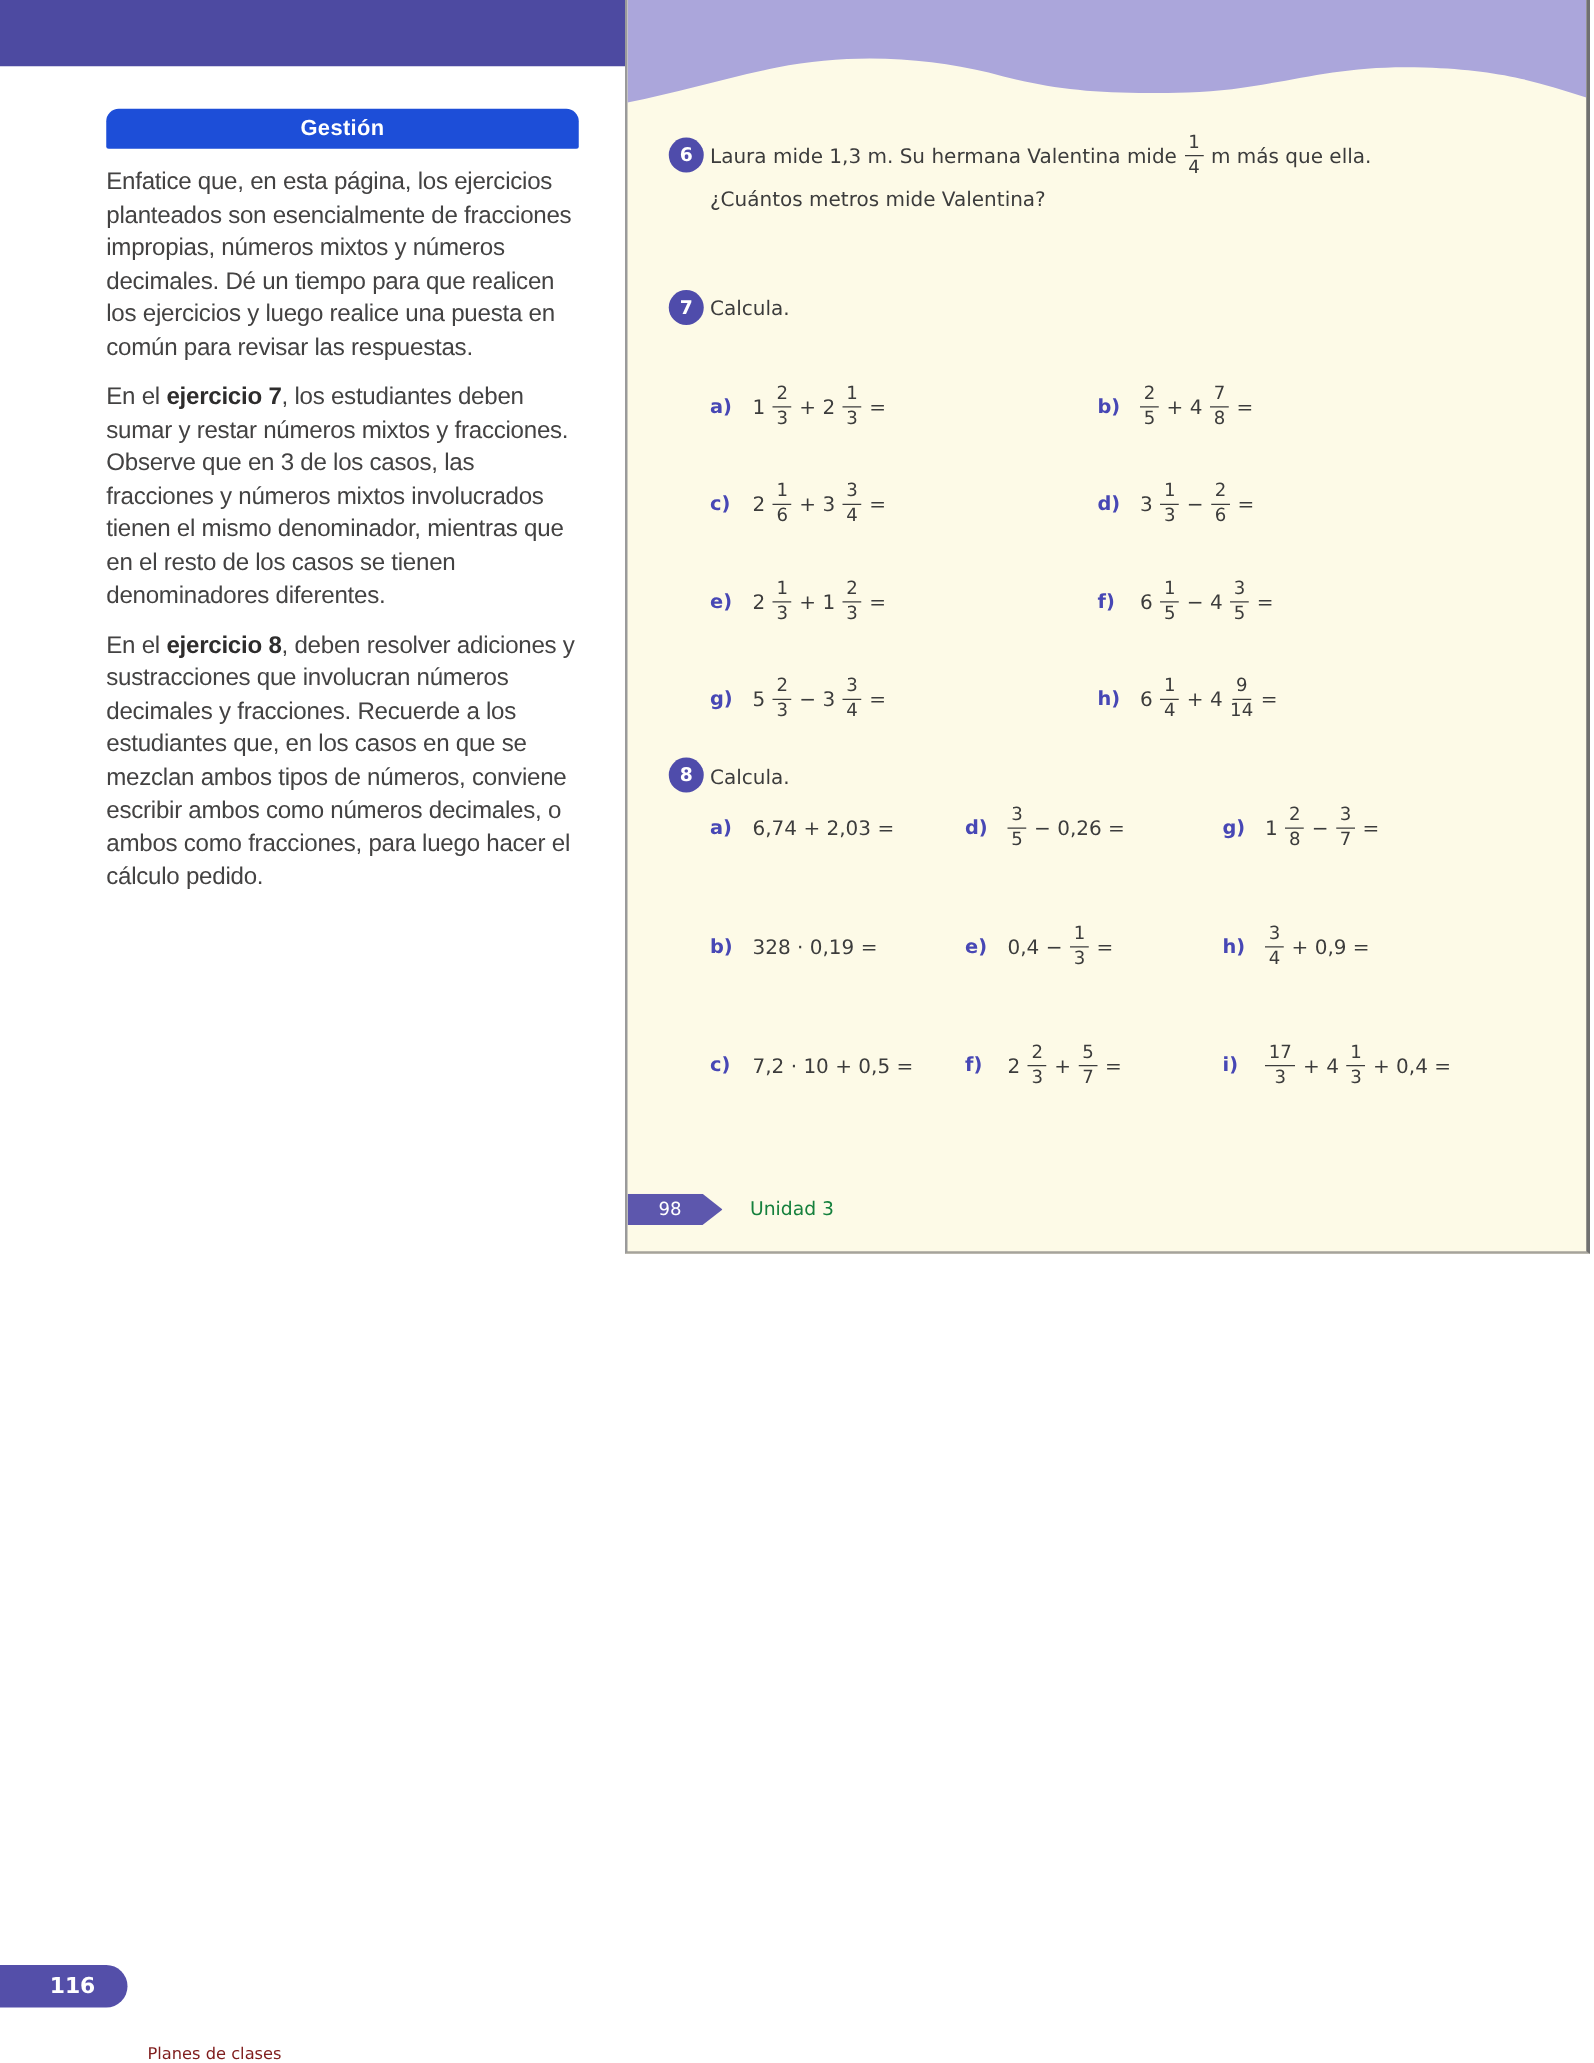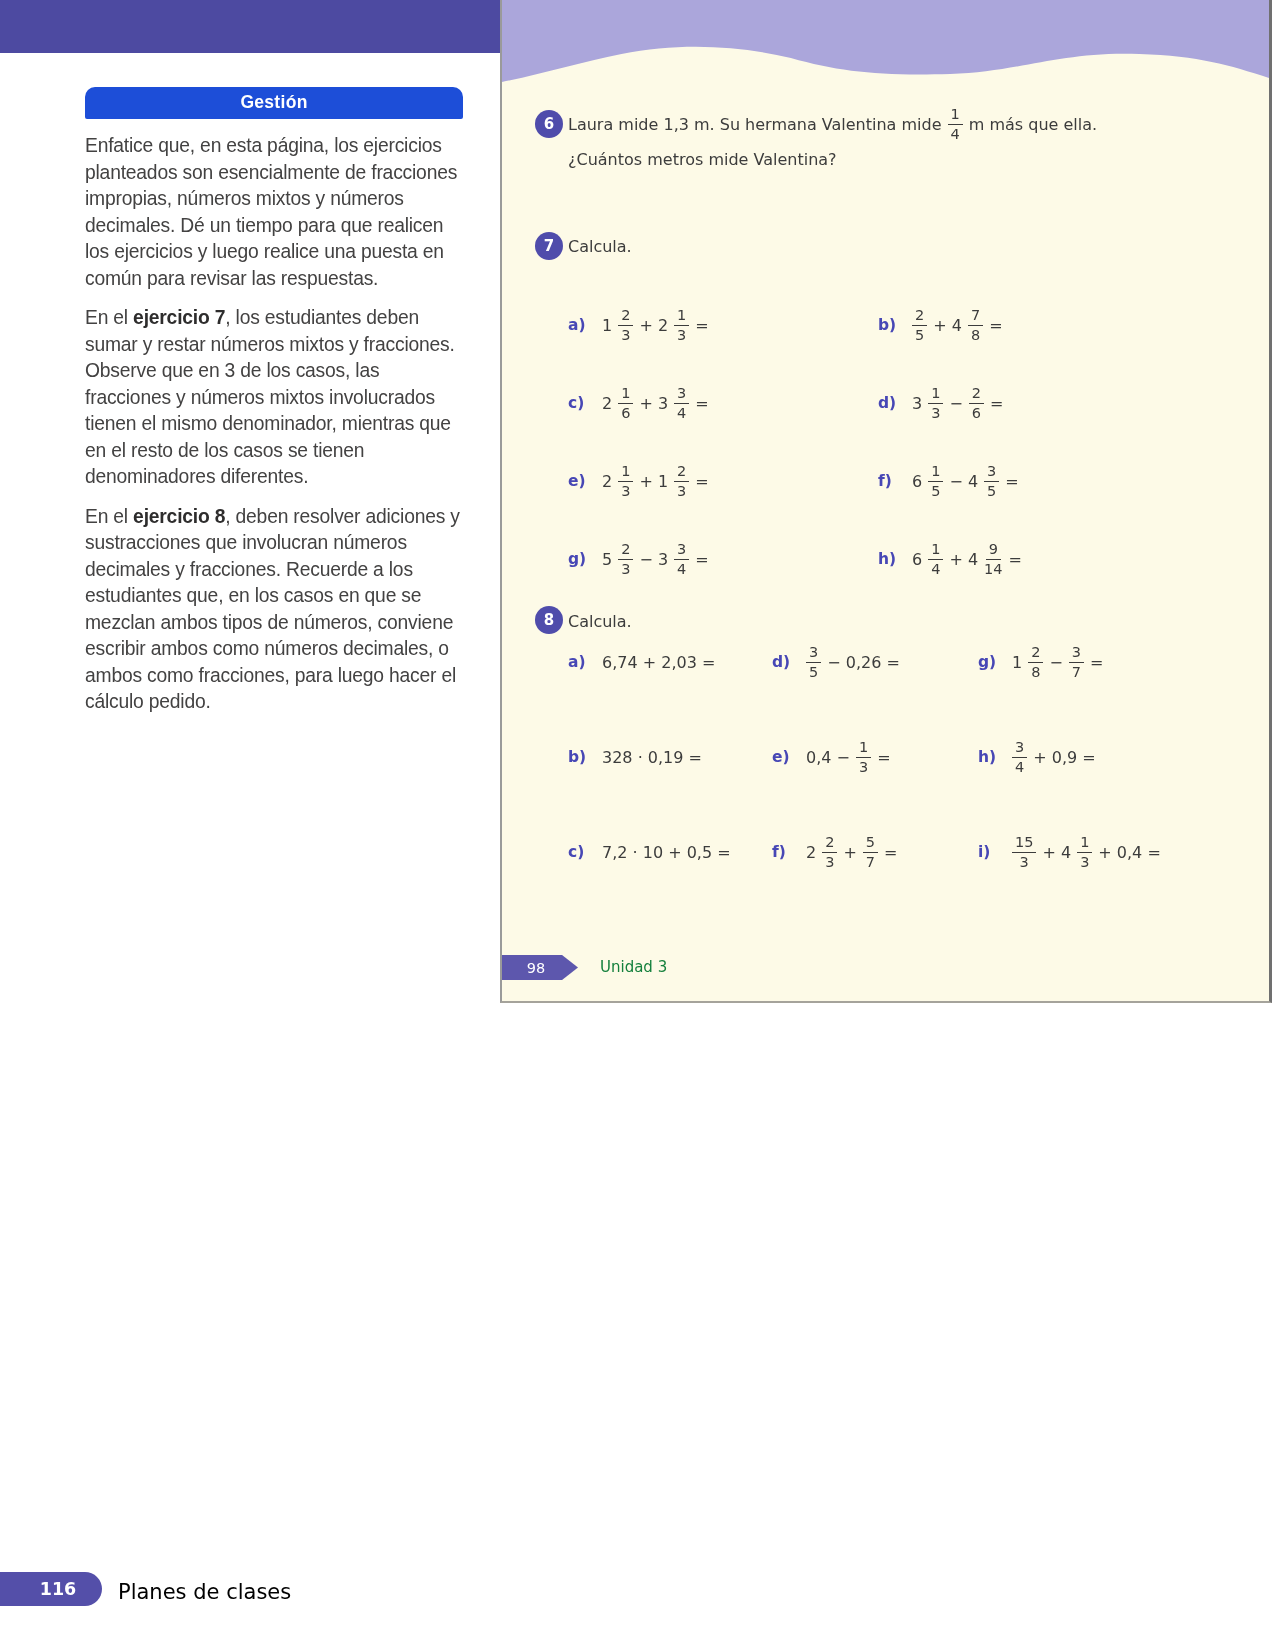--- a/index.html
+++ b/index.html
@@ -60,21 +60,21 @@
   .unit-label{position:absolute;left:98px;top:958px;font-size:15px;color:#15803d;}
   
   .footer-pill{
     position:absolute;left:0;top:1572px;width:102px;height:34px;background:#544FA9;
     border-radius:0 18px 18px 0;color:#fff;font-size:17.5px;
     display:flex;align-items:center;justify-content:center;padding-left:14px;box-sizing:border-box;
     font-family:"DejaVu Sans",sans-serif;
     font-weight:bold;
   }
   .footer-label{
-    position:absolute;left:118px;top:1580px;font-size:21px;color:#000000;
+    position:absolute;left:118px;top:1636px;font-size:13px;color:#7f1d1d;
     font-family:"DejaVu Sans",sans-serif;
   }
 </style>
 </head>
 <body>
 
 <div class="top-bar"></div>
 
 <div class="sidebar">
   <div class="gestion-bar">Gestión</div>
@@ -316,21 +316,21 @@
             <span class="num">3</span>
             <span class="den">4</span>
           </span>
           <span>+ 0,9 =</span>
         </span>
       </div>
       <div class="ex-item">
         <span class="item-label">i)</span>
         <span class="expr">
           <span class="frac">
-            <span class="num">15</span>
+            <span class="num">17</span>
             <span class="den">3</span>
           </span>
           <span>+ 4</span>
           <span class="frac">
             <span class="num">1</span>
             <span class="den">3</span>
           </span>
           <span>+ 0,4 =</span>
         </span>
       </div>

